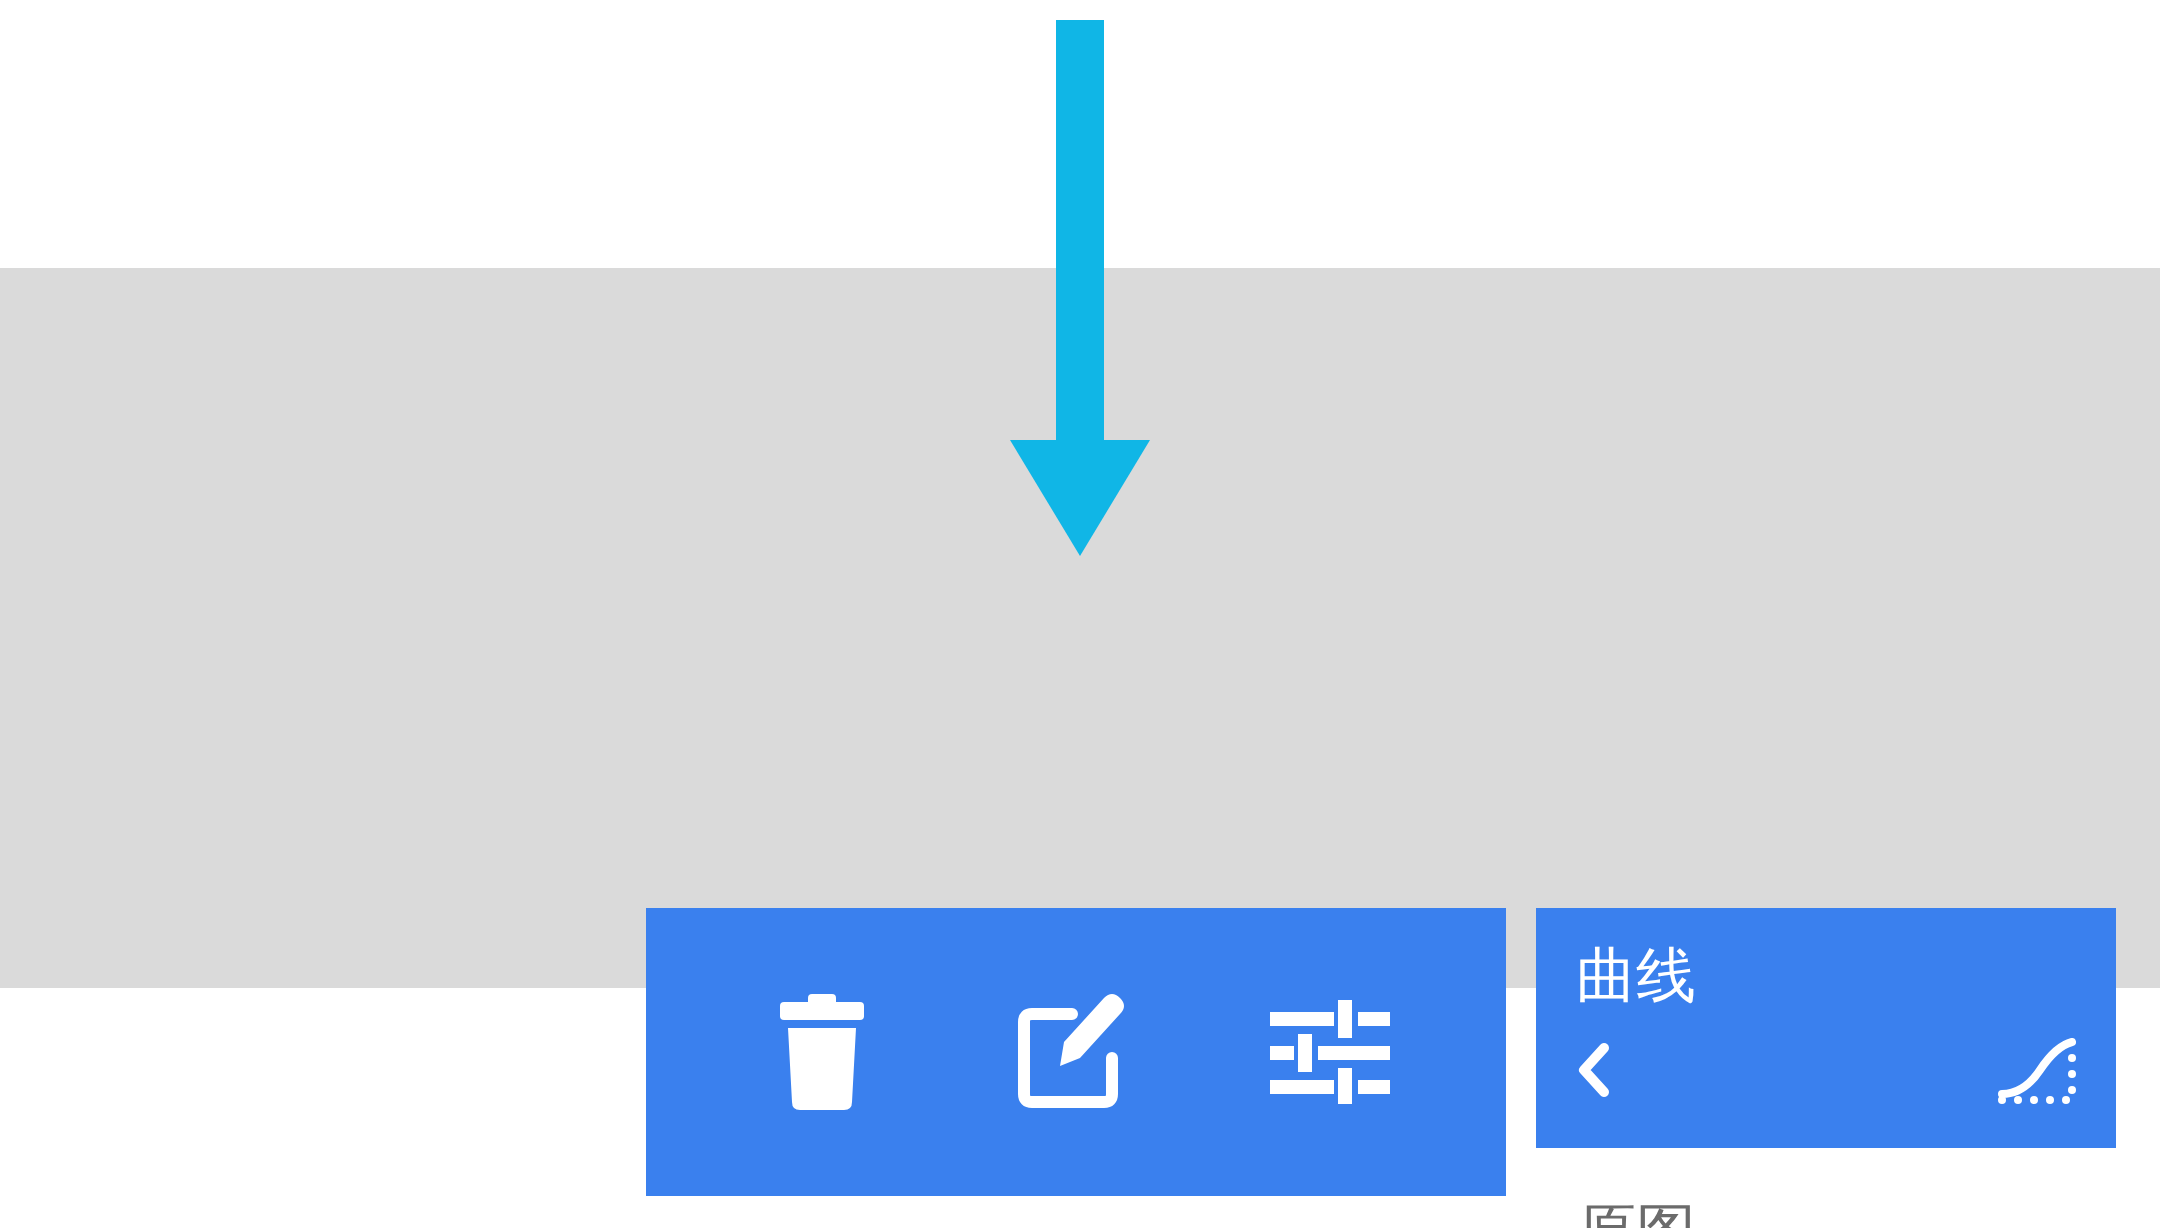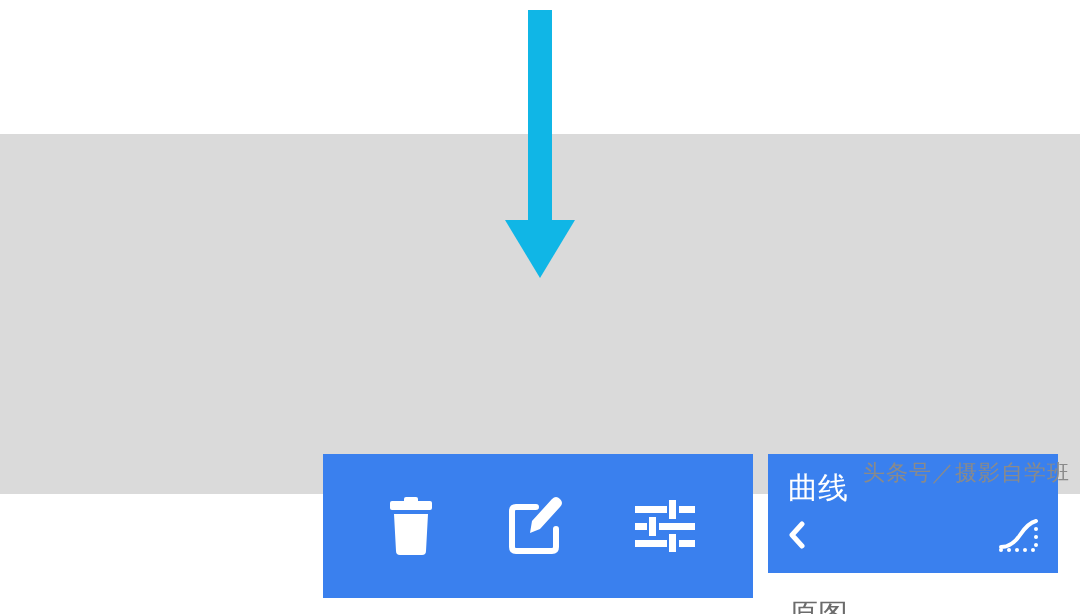--- a/index.html
+++ b/index.html
@@ -151,14 +151,13 @@
             <circle cx="38" cy="12" r="2" fill="#fff"></circle>
           </svg>
         </div>
       </div>
     </div>
     <div class="original-section">
       <span>原图</span>
     </div>
   </div>
 
-  <div class="watermark">头条号／摄影自学班</div>
 </div>
 
 </body></html>

